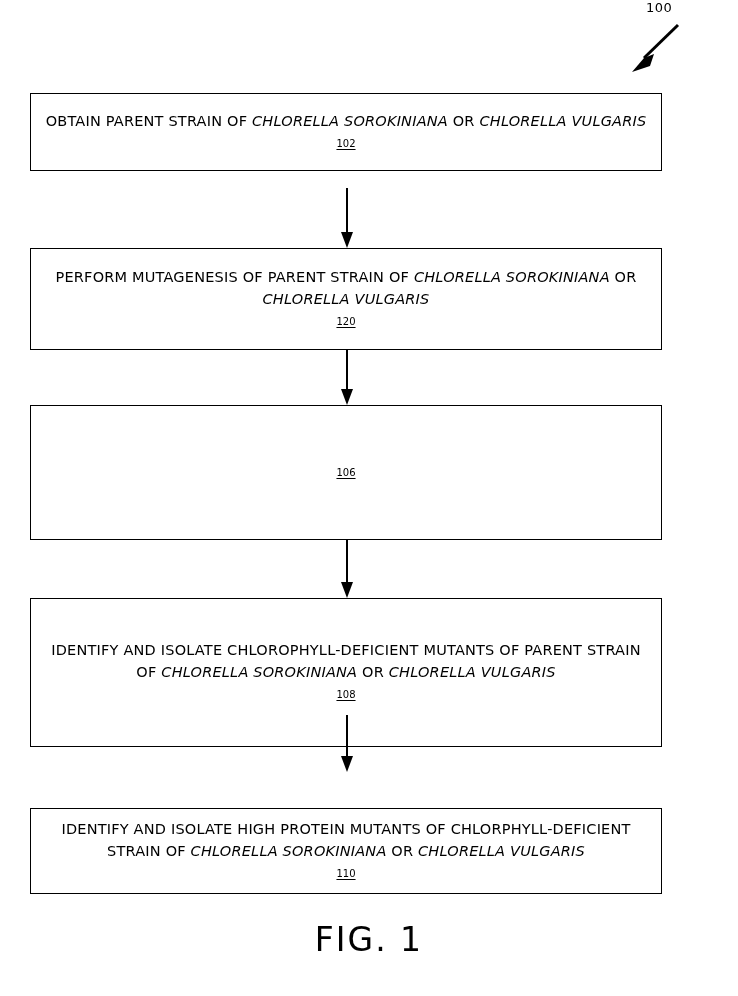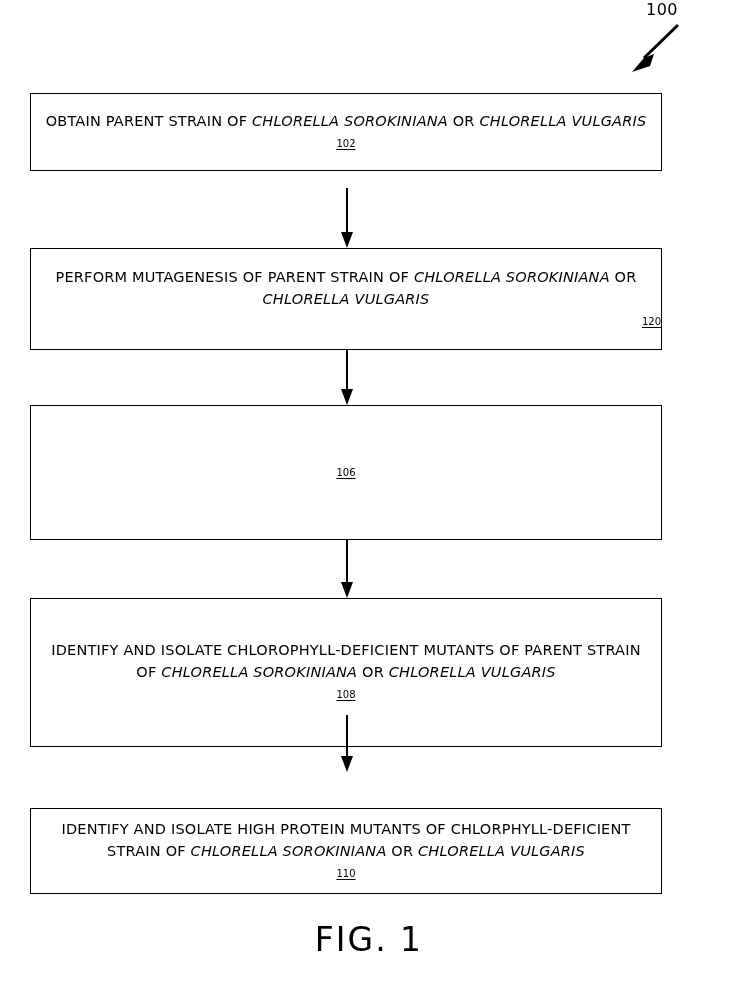--- a/index.html
+++ b/index.html
@@ -14,21 +14,21 @@
     font-family: "DejaVu Sans", "Liberation Sans", sans-serif;
     color: #000000;
     overflow: hidden;
   }
 
   
   #fig-ref-label {
     position: absolute;
     left: 646px;
     top: 0px;
-    font-size: 16px;
+    font-size: 13px;
     letter-spacing: 0.5px;
     white-space: nowrap;
   }
   #fig-ref-leader {
     position: absolute;
     left: 628px;
     top: 22px;
     width: 60px;
     height: 52px;
   }
@@ -59,21 +59,21 @@
   }
   .box-ref {
     font-size: 10px;
     line-height: 22px;
     text-decoration: underline;
     text-underline-offset: 2px;
     margin-top: 1px;
   }
 
   #box-102 { top: 93px;  height: 78px;  }
-  #box-104 { top: 248px; height: 102px; align-items: flex-end; }
+  #box-104 { top: 248px; height: 102px; }
   #box-106 { top: 405px; height: 135px; }
   #box-108 { top: 598px; height: 149px; }
   #box-110 { top: 808px; height: 86px; text-align: center; }
 
   
   .connector {
     position: absolute;
     left: 338px;
     width: 18px;
   }

